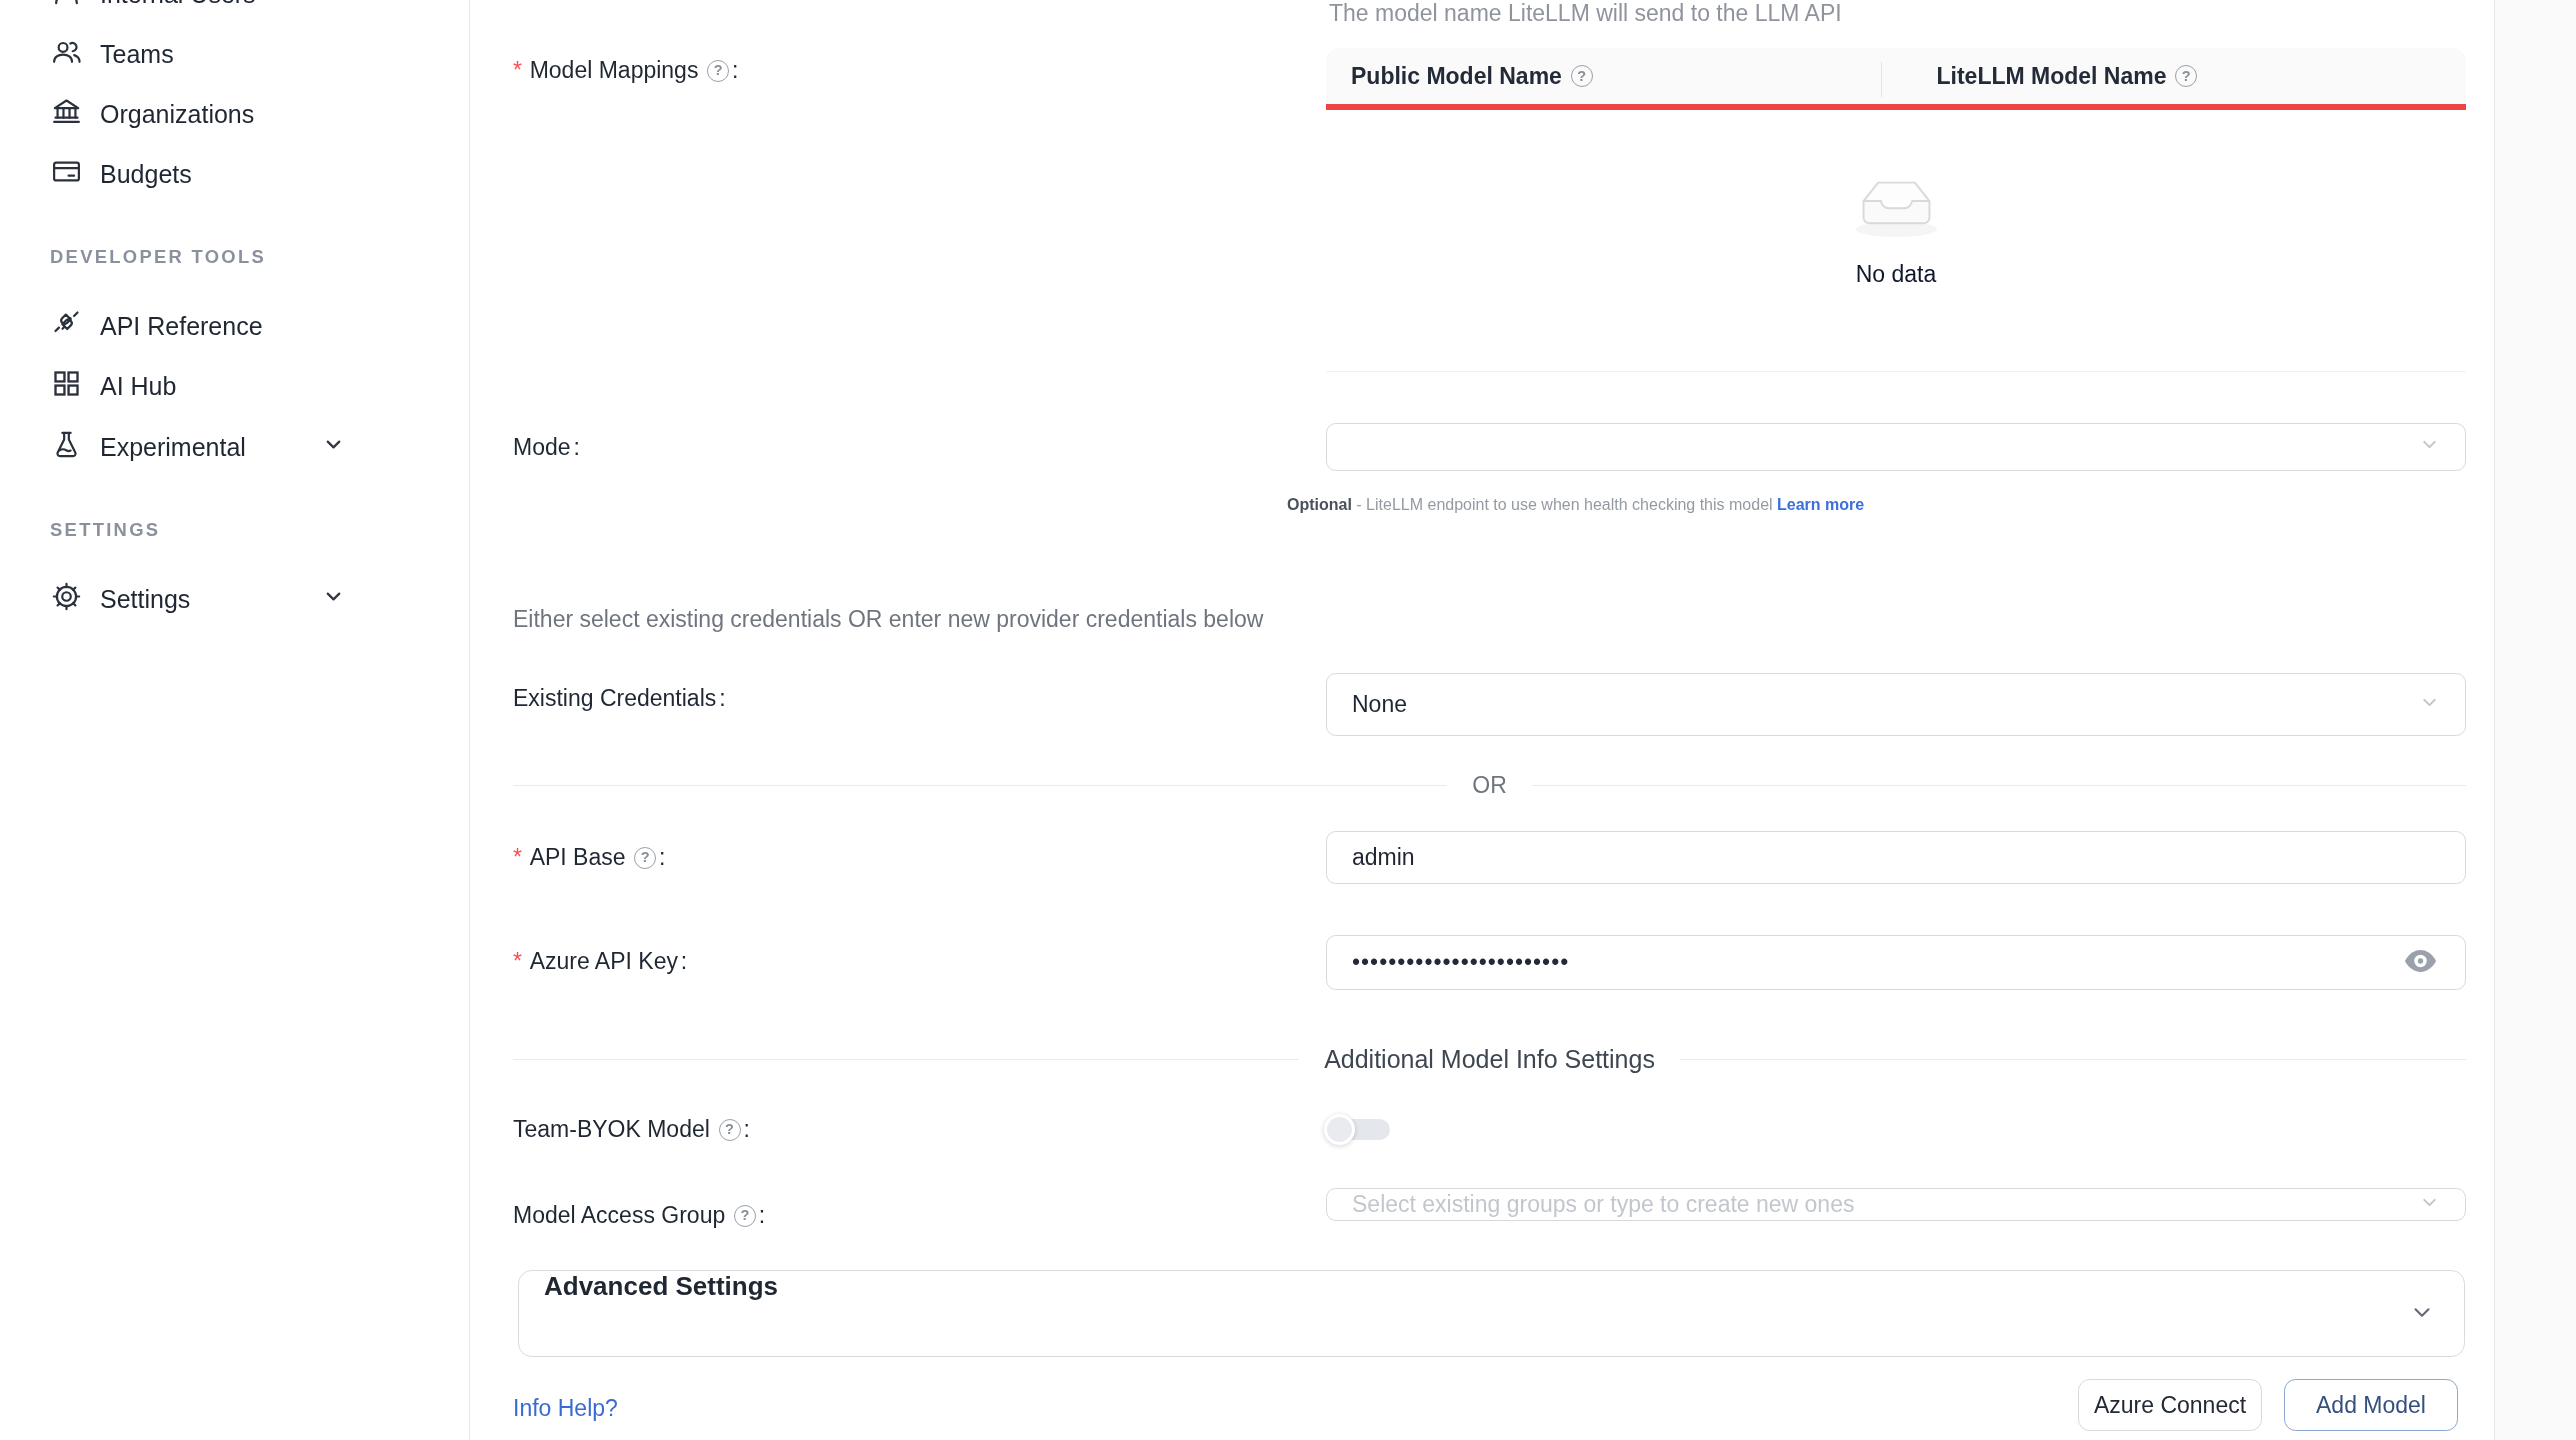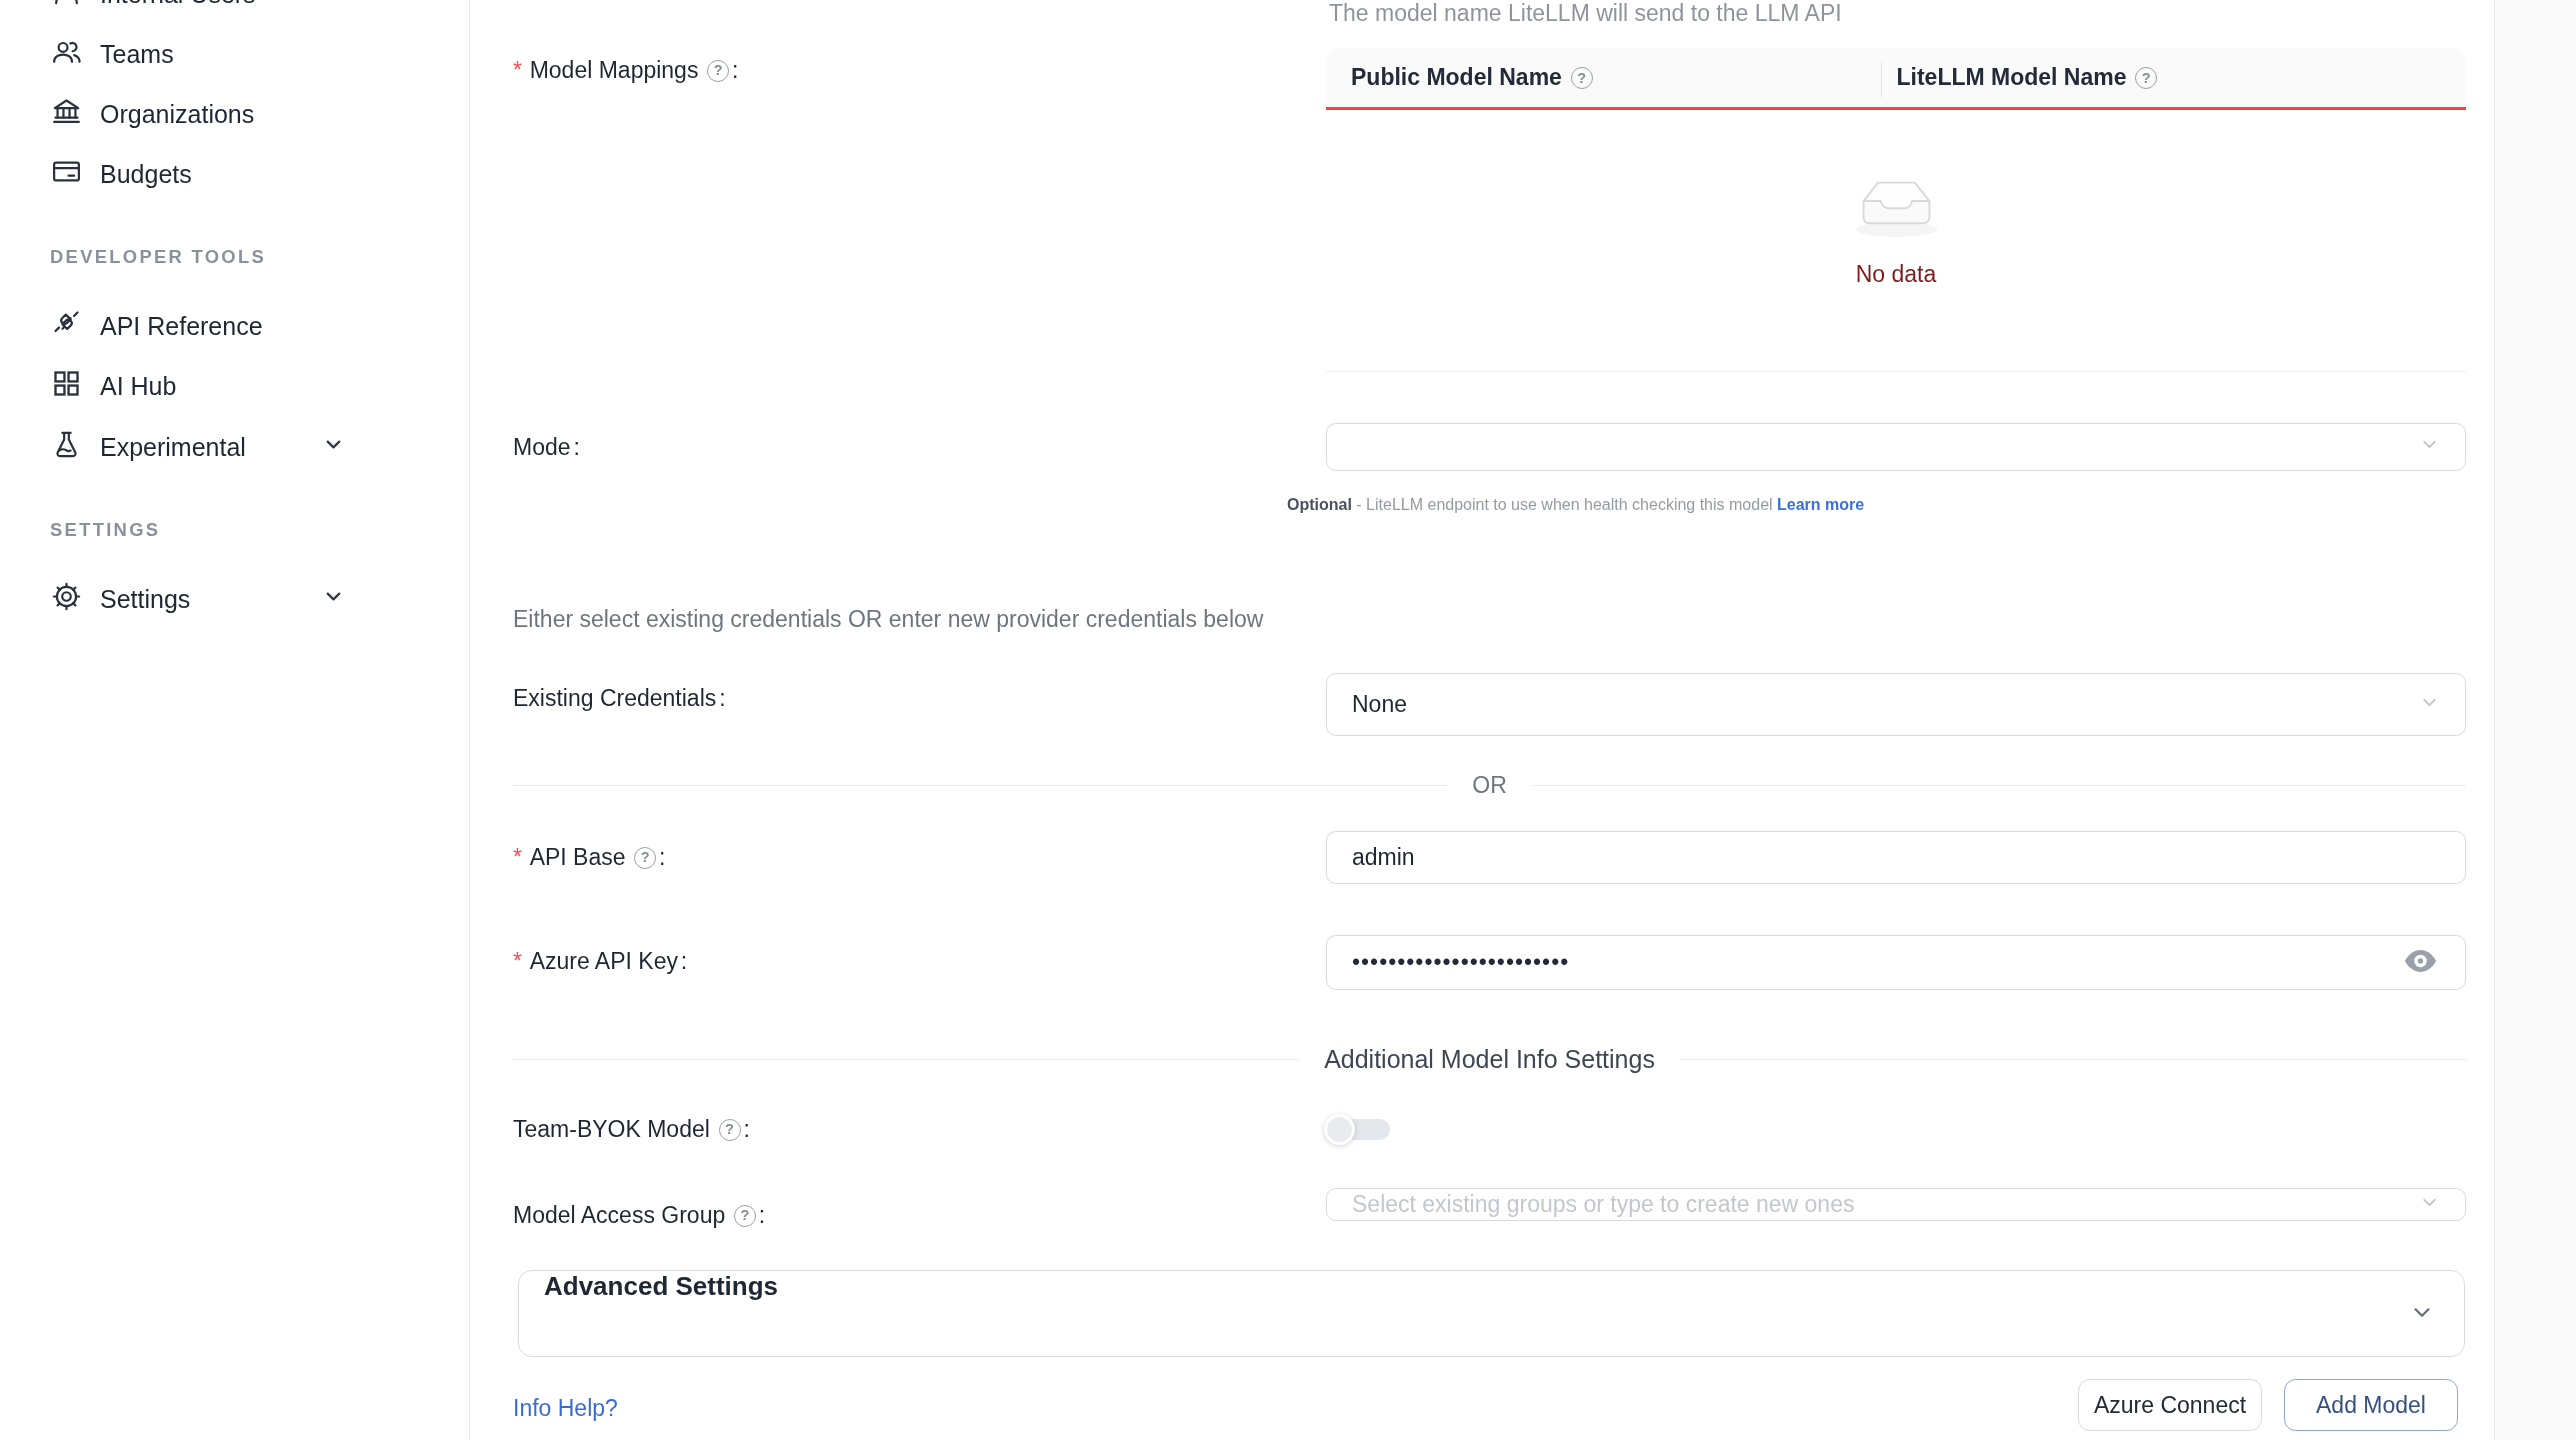--- a/index.html
+++ b/index.html
@@ -31,29 +31,29 @@
   .req { color:#ff4d4f; margin-right:7.7px; font-size:23px; }
   .colon { margin:0 7.7px 0 2.9px; }
   .help-ic { display:inline-flex; align-items:center; justify-content:center;
     width:22px; height:22px; border:1.5px solid #9aa0a8; border-radius:50%;
     color:#868d96; font-size:14.5px; font-weight:700; margin-left:8.7px; cursor:pointer; }
 
   
   .map-table { position:absolute; left:856px; top:48px; width:1140px; height:324px;
     border-bottom:1px solid #f0f0f0; }
   .map-head { position:relative; height:62px; background:#fafafa;
-    border-radius:13.6px 13.6px 0 0; border-bottom:3px solid #ef4444;
-    display:flex; align-items:center; }
+    border-radius:13.6px 13.6px 0 0; border-bottom:6px solid #ef4444;
+    display:flex; align-items:center;gap:40px; }
   .map-th { display:flex; align-items:center; font-size:23px; font-weight:700; color:#242b38; }
   .map-th.c1 { width:555px; padding-left:25px; }
   .map-th.c2 { flex:1; padding-left:15.5px; }
   .col-div { position:absolute; left:555px; top:13.6px; width:1px; height:35px; background:#e4e4e6; }
   .map-body { position:absolute; left:0; top:62px; right:0; bottom:0;
     display:flex; flex-direction:column; align-items:center; padding-top:54px; }
-  .no-data-txt { margin-top:17.4px; font-size:23px; color:#7f1d1d; }
+  .no-data-txt { margin-top:17.4px; font-size:23px; color:#0f172a; }
 
   
   .select, .tin { position:absolute; left:856px; width:1140px; background:#fff;
     border:1px solid #d9d9d9; border-radius:9.7px; display:flex; align-items:center;
     padding:0 25px; font-size:23px; color:#1f2733; }
   .select { cursor:pointer; }
   .chev { position:absolute; right:25px; top:50%; transform:translateY(-50%); }
   .placeholder { color:#c3c7cd; }
   input.tin { display:block; line-height:normal; outline:none;
     font-family:"Liberation Sans","DejaVu Sans",sans-serif; }

